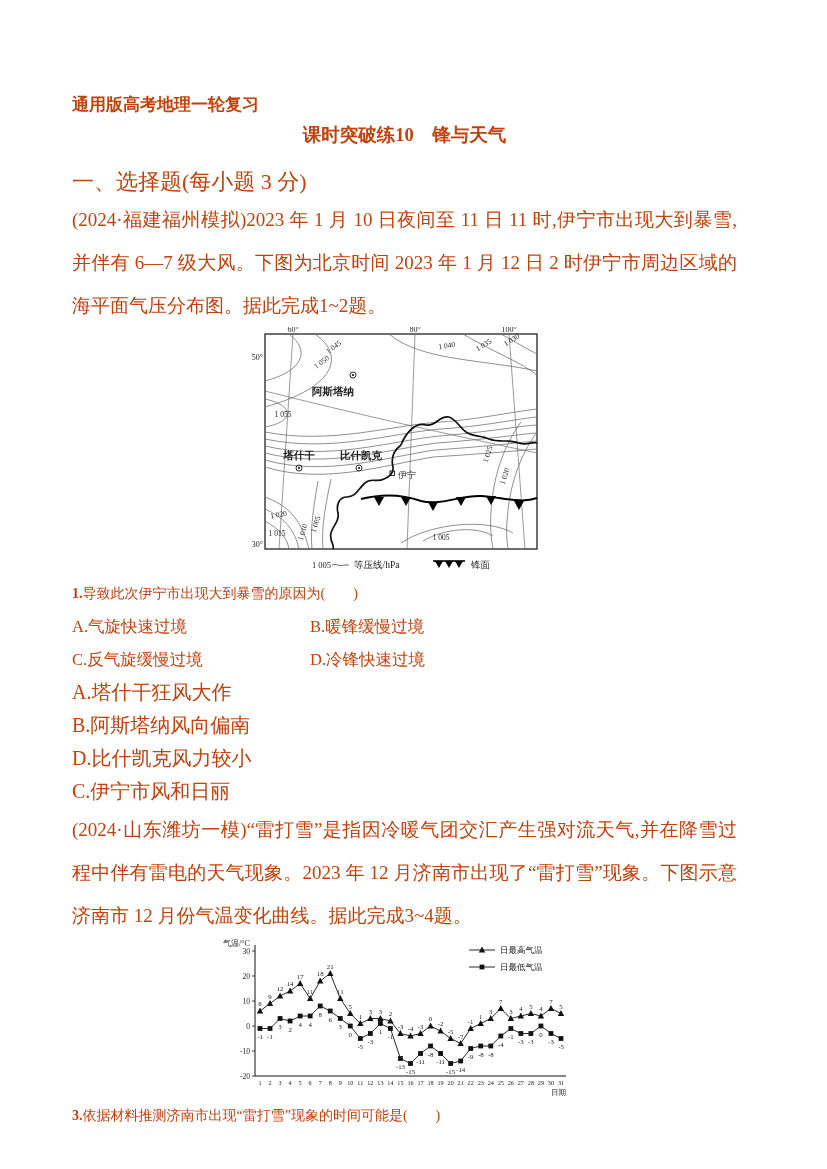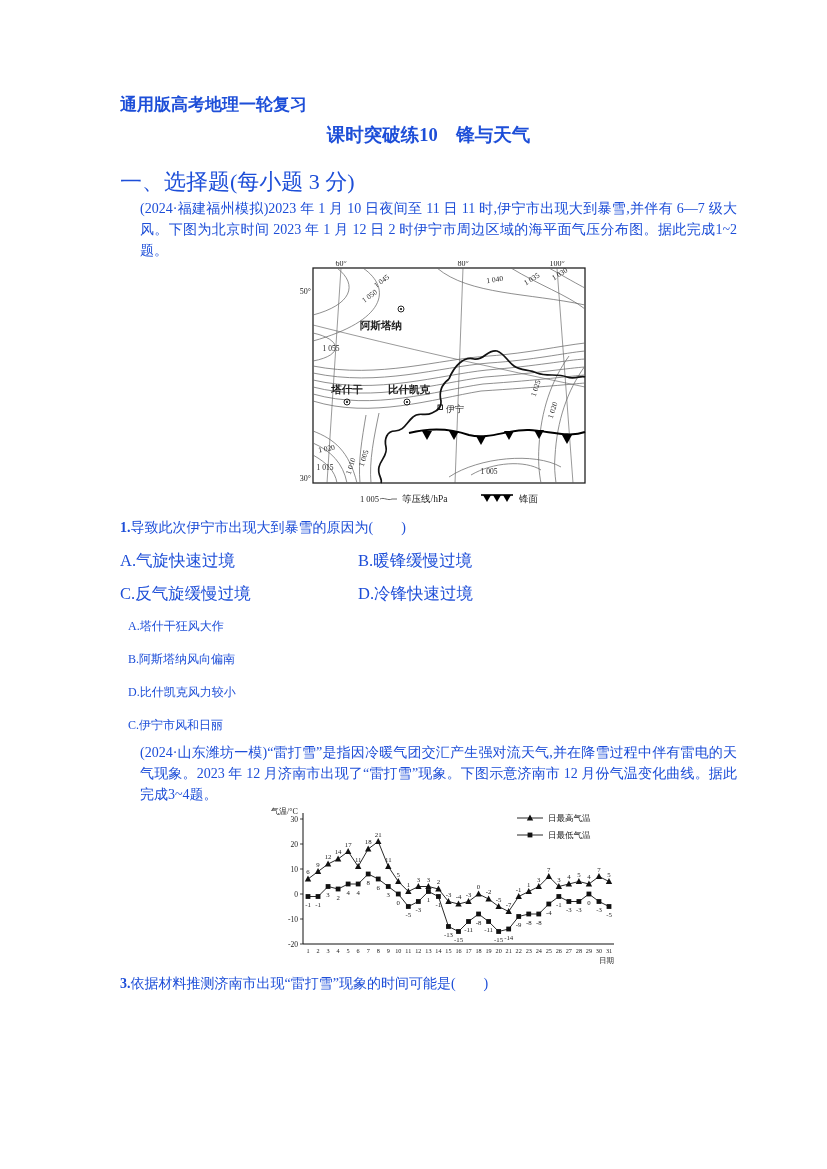--- a/index.html
+++ b/index.html
@@ -1,35 +1,35 @@
 <!DOCTYPE html>
 <html><head>
 <meta charset="utf-8">
 <style>
   html,body{margin:0;padding:0;background:#ffffff;}
   .page{
     position:relative;
     width:827px;height:1169px;
     background:#ffffff;
     box-sizing:border-box;
-    padding:88px 90px 0 120px;
+    padding:88px 90px 0 72px;
     font-family:"Liberation Serif","DejaVu Serif",serif;
-    color:#1d4ed8;
+    color:#c2410c;
     overflow:hidden;
   }
   .doc-header{font-size:17px;font-weight:bold;line-height:33px;}
   .doc-title{font-size:18.5px;font-weight:bold;text-align:center;line-height:28px;}
   .section-heading{font-size:22px;margin-top:16px;line-height:33px;}
-  .passage{font-size:14px;line-height:21px;text-align:justify;margin-left:20px;}
+  .passage{font-size:19px;line-height:43px;text-align:justify;}
   .question{font-size:14px;line-height:33px;}
   .qnum{font-weight:bold;}
   .options-2col{display:flex;font-size:16.5px;line-height:33px;}
   .options-2col .col{width:238px;}
   .options-2col .col:last-child{width:auto;}
-  .option-row{font-size:12px;line-height:33px;margin-left:8px;}
+  .option-row{font-size:20px;line-height:33px;}
   .figure{position:relative;}
   svg text{font-family:"Liberation Serif","DejaVu Serif",serif;fill:#1a1a1a;}
   .map-svg{display:block;margin-left:169px;}
   .chart-svg{display:block;margin-left:141px;}
 </style>
 </head>
 <body>
 
 <div class="page">
 

